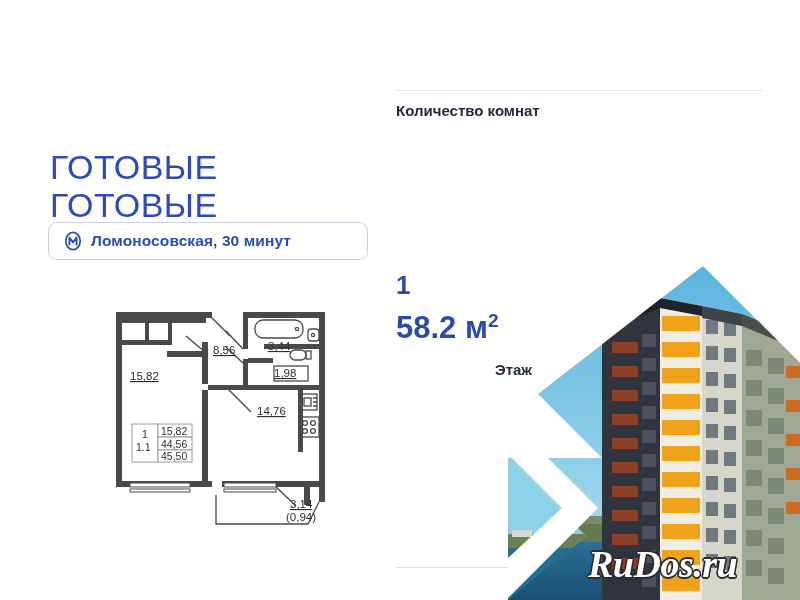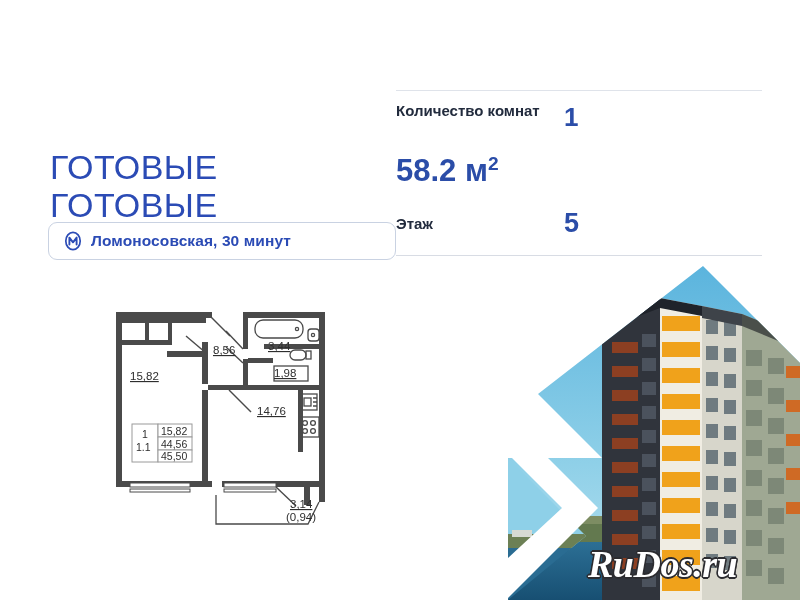--- a/index.html
+++ b/index.html
@@ -20,38 +20,38 @@
     font-size:34px;
     line-height:38px;
     letter-spacing:.5px;
     margin-top:18px;
   }
   .headline .l1,.headline .l2{display:block;white-space:nowrap;}
 
   
   .metro-badge{
     position:absolute;left:48px;top:222px;
-    width:348px;height:38px;box-sizing:border-box;
+    width:320px;height:38px;box-sizing:border-box;
     border:1.4px solid #c9d2e2;border-radius:9px;
     background:#fff;
     display:flex;align-items:center;
     padding-left:14px;
     gap:8px;
   }
   .metro-icon{width:20px;height:20px;flex:0 0 auto;display:block;}
   .metro-label{
     color:#2B4BB5;font-size:15.5px;font-weight:bold;white-space:nowrap;
     letter-spacing:.1px;
   }
 
   
   .stats{position:absolute;left:396px;top:90px;width:366px;}
   .rule{height:1px;background:#dfe3ea;width:100%;}
   .rule.bot{background:#d8dce4;}
-  .srow{display:flex;align-items:center;min-height:40px;}
+  .srow{display:flex;align-items:center;min-height:40px;flex-direction:column;}
   .srow .lab{
     width:168px;flex:0 0 168px;
     color:#222B3D;font-size:15px;font-weight:bold;line-height:19px;
   }
   .srow .val{
     color:#2B4DA8;font-weight:bold;line-height:1;
   }
   .srow.r1{padding-top:10px;padding-bottom:4px;align-items:flex-start;}
   .srow.r1 .val{font-size:26px;padding-top:3px;}
   .srow.r2{padding-top:8px;padding-bottom:6px;align-items:flex-start;}

